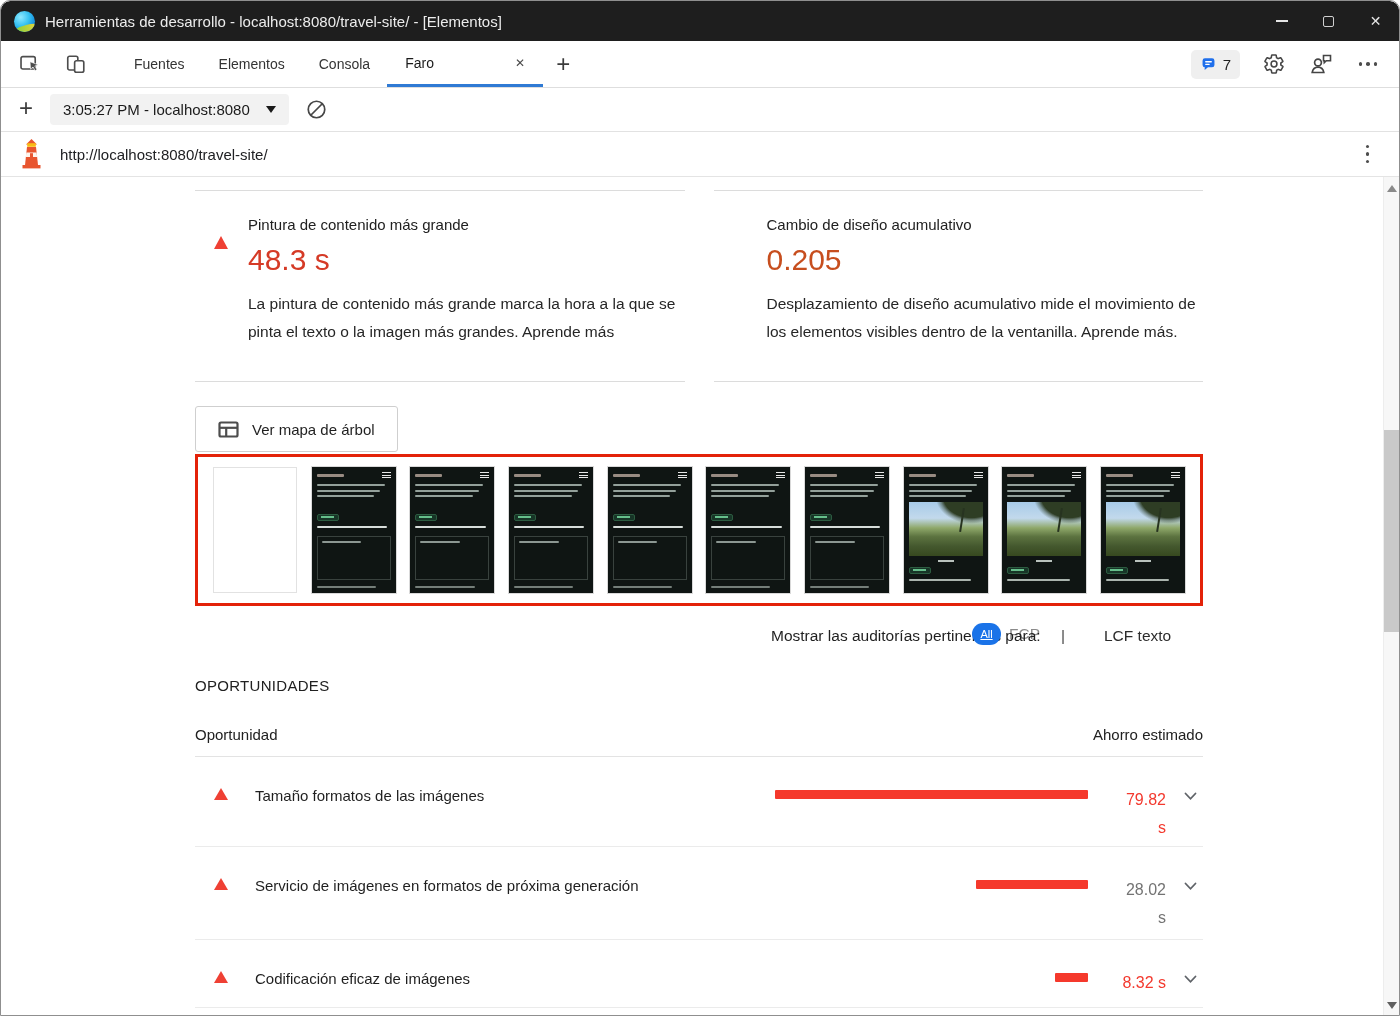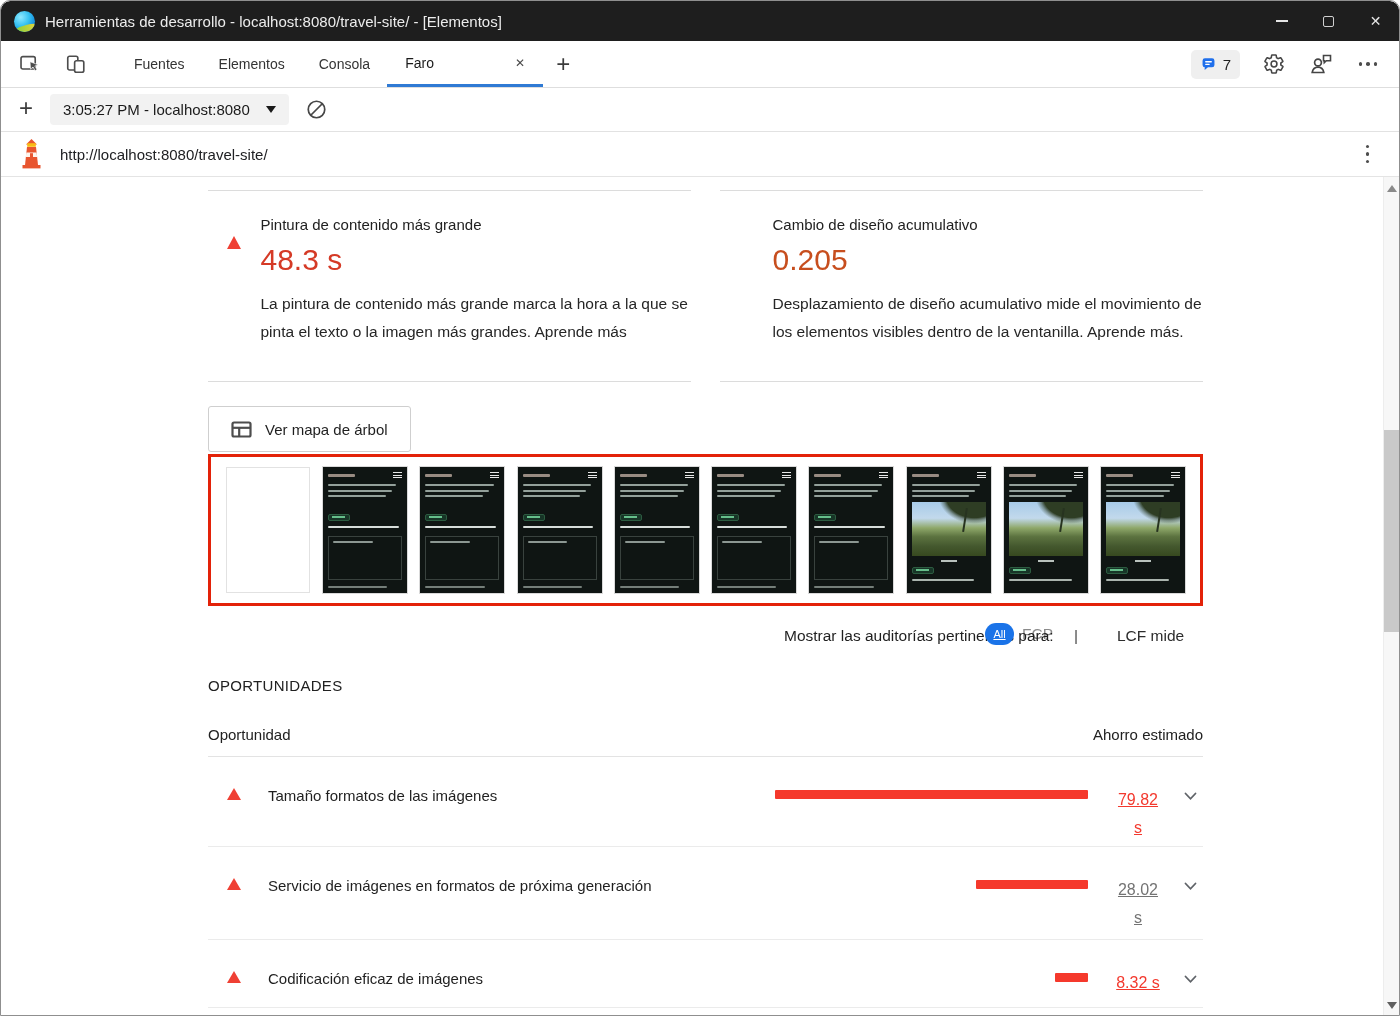--- a/index.html
+++ b/index.html
@@ -51,21 +51,21 @@
     border-top:7px solid #1a1a1a; }
   .clear-btn { margin-left:16px; display:flex; align-items:center; }
 
   
   .url-row { height:45px; display:flex; align-items:center; border-bottom:1px solid #e4e4e4; background:#fff; }
   .lh-logo { margin-left:17px; }
   .url-text { font-size:15px; color:#202124; margin-left:15px; }
   .url-kebab { margin-left:auto; margin-right:30px; }
 
   
-  .report { position:relative; height:840px; background:#fff; overflow:hidden;margin-left:13px; }
+  .report { position:relative; height:840px; background:#fff; overflow:hidden; }
   .report-inner { margin:13px 196px 0 194px; }
 
   .metrics { display:flex; gap:29px; }
   .metric-card { flex:1; border-top:1px solid #dcdcdc; border-bottom:1px solid #dcdcdc;
     padding:25px 0 0; height:192px; display:flex; }
   .metric-icon-col { width:53px; padding-left:19px; padding-top:3px; }
   .tri-fail { width:0; height:0; border-left:7.5px solid transparent; border-right:7.5px solid transparent;
     border-bottom:13px solid #ef4034; }
   .sq-avg { width:13px; height:13px; background:#ffa33e; }
   .metric-title { font-size:15px; color:#212121; }
@@ -122,21 +122,21 @@
   .opp-header { display:flex; justify-content:space-between; margin-top:32px; padding-bottom:13px;
     border-bottom:1px solid #e3e3e3; font-size:15px; color:#212121; }
   .opp-row { display:flex; align-items:flex-start; border-bottom:1px solid #ebebeb; padding:29px 4px 0 0; }
   .row-1 { height:90px; } .row-2 { height:93px; } .row-3 { height:68px; }
   .opp-tri { width:0; height:0; border-left:7px solid transparent; border-right:7px solid transparent;
     border-bottom:12px solid #ef4034; margin:2px 0 0 19px; }
   .opp-label { font-size:15px; color:#1f1f1f; margin-left:27px; flex:1; padding-top:1px;
     font-stretch:condensed; }
   .opp-barwrap { width:313px; flex:0 0 313px; display:flex; justify-content:flex-end; margin:4px 22px 0 0; }
   .opp-bar { height:9px; background:#f5392c; border-radius:1px; }
-  .opp-value { width:56px; flex:0 0 56px; text-align:center; font-size:16px; line-height:28px;text-decoration:underline; }
+  .opp-value { width:56px; flex:0 0 56px; text-align:right; font-size:16px; line-height:28px; }
   .opp-value .unit:empty { display:none; }
   .opp-value span { display:block; }
   .opp-chevron { margin:6px 2px 0 18px; }
 
   
   .scrollbar { position:absolute; top:0; right:0; width:16px; height:100%;
     background:#f7f7f7; border-left:1px solid #ededed; }
   .sb-up { position:absolute; top:8px; left:3px; width:0; height:0;
     border-left:5px solid transparent; border-right:5px solid transparent; border-bottom:7px solid #8a8a8a; }
   .sb-down { position:absolute; bottom:8px; left:3px; width:0; height:0;
@@ -430,21 +430,21 @@
             <i class="fbadge"></i>
             <i class="fl w85"></i>
           </div>
         </div>
 
       <div class="filter-row">
         <span class="filter-label">Mostrar las auditorías pertinentes para:</span>
         <span class="chip-selected">All</span>
         <span class="chip-ghost">FCP</span>
         <span class="chip-sep">|</span>
-        <span class="chip-trailing">LCF mide</span>
+        <span class="chip-trailing">LCF texto</span>
       </div>
 
       <div class="opp-heading">OPORTUNIDADES</div>
 
       <div class="opp-header">
         <span>Oportunidad</span>
         <span>Ahorro estimado</span>
       </div>
 
       <div class="opp-row row-1">

